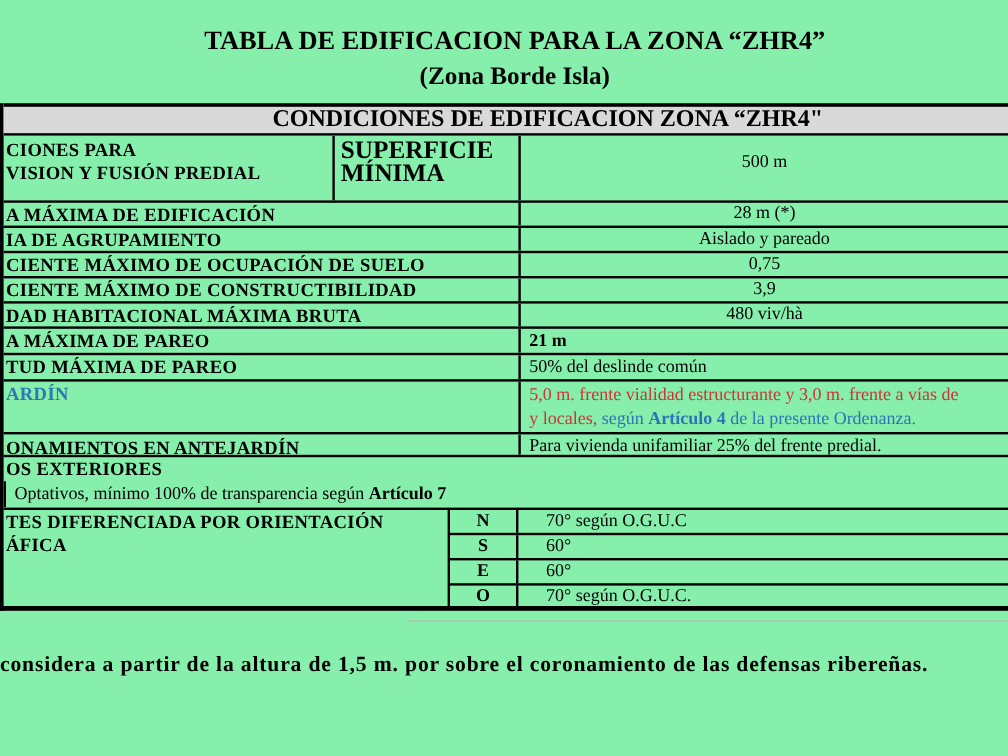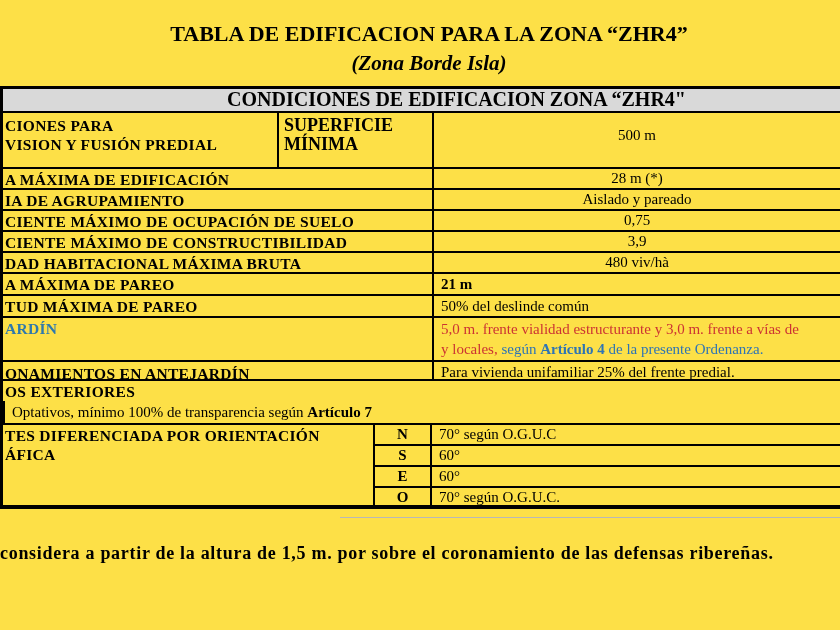--- a/index.html
+++ b/index.html
@@ -1,48 +1,48 @@
 <!DOCTYPE html>
 <html><head>
 <meta charset="utf-8">
 <style>
   html,body{margin:0;padding:0;background:#fff;}
   *{box-sizing:border-box;}
-  .page{width:840px;height:630px;position:relative;background:#fde047;overflow:hidden;
+  .page{width:840px;height:630px;position:relative;background:#86efac;overflow:hidden;
         font-family:"Liberation Serif",serif;color:#000;}
   .title1{position:absolute;top:21px;left:0;width:840px;text-align:center;
           font-weight:bold;font-size:22px;padding-left:18px;white-space:nowrap;}
   .title2{position:absolute;top:51px;left:0;width:840px;text-align:center;
-          font-weight:bold;font-size:21px;padding-left:18px;white-space:nowrap;font-style:italic;}
+          font-weight:bold;font-size:21px;padding-left:18px;white-space:nowrap;}
   .tblwrap{position:absolute;top:86px;left:0;width:840px;
            border-left:3px solid #000;border-bottom:4px solid #000;}
   .band{border-top:3px solid #000;border-bottom:2px solid #000;background:#d9d9d9;
         height:27px;line-height:21px;text-align:center;font-weight:bold;font-size:20px;
         padding-left:70px;white-space:nowrap;overflow:hidden;}
   .row{display:flex;border-bottom:2px solid #000;overflow:hidden;}
   .lab{width:429px;font-weight:bold;font-size:15.5px;letter-spacing:0.3px;
        line-height:19px;padding:1px 0 0 2px;white-space:nowrap;overflow:hidden;}
   .val{flex:1;border-left:2px solid #000;font-size:15px;line-height:19px;overflow:hidden;}
   .center{text-align:center;}
   .leftpad{padding-left:7px;}
   .bold{font-weight:bold;}
   .red{color:#cc3333;}
   .blue{color:#2e74b5;margin-top:28px;}
   .bluelab{color:#2e78ad;}
   .twoline{line-height:20px;padding-top:1px;white-space:nowrap;}
-  .sub{width:155px;border-left:2px solid #000;font-weight:bold;font-size:18px;
+  .sub{width:155px;border-left:2px solid #000;font-weight:bold;font-size:21px;
        line-height:19px;padding:3px 0 0 5px;white-space:nowrap;overflow:hidden;}
   .olab{width:370px;font-weight:bold;font-size:15.5px;letter-spacing:0.3px;
         line-height:19px;padding:1px 0 0 2px;white-space:nowrap;overflow:hidden;}
   .ocol{flex:1;border-left:2px solid #000;}
   .orow{display:flex;border-bottom:2px solid #000;height:21px;}
   .orow.last{border-bottom:none;height:17px;}
   .odir{width:57px;border-right:2px solid #000;text-align:center;
         font-weight:bold;font-size:15px;line-height:19px;}
-  .oval{flex:1;padding-left:7px;font-size:15px;line-height:19px;white-space:nowrap;overflow:hidden;}
+  .oval{flex:1;padding-left:7px;font-size:15px;line-height:19px;white-space:nowrap;overflow:hidden;margin-left:16px;}
   .artifact{position:absolute;top:517px;left:340px;width:500px;height:1px;background:#b8b8b8;}
   .footnote{position:absolute;top:543px;left:0;width:840px;font-weight:bold;font-size:18px;
             letter-spacing:0.7px;white-space:nowrap;overflow:hidden;}
 </style>
 </head>
 <body>
 
 <div class="page">
 
   <div class="title1">TABLA DE EDIFICACION PARA LA ZONA “ZHR4”</div>

